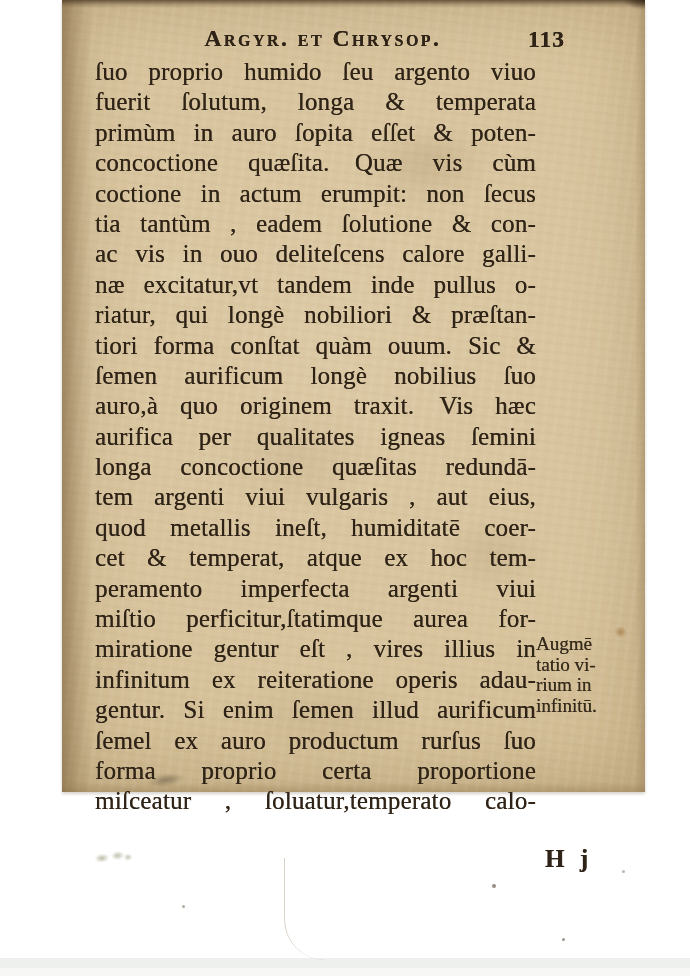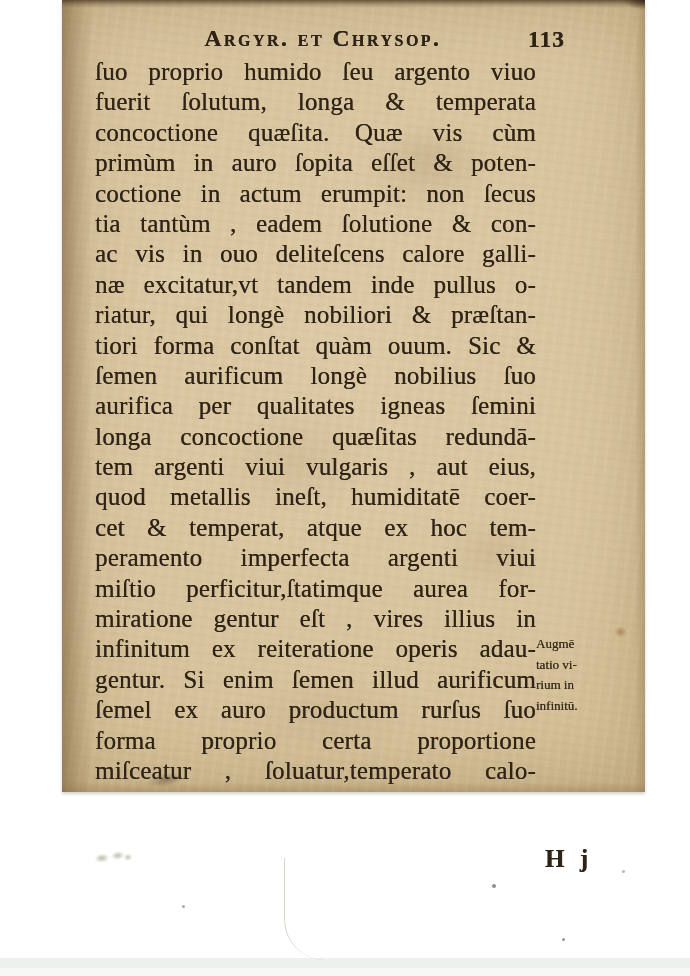--- a/index.html
+++ b/index.html
@@ -86,21 +86,21 @@
     text-align: justify;
     text-align-last: justify;
     white-space: nowrap;
     letter-spacing: 0.2px;
     text-shadow: 0.3px 0.3px 0.4px rgba(46,35,22,0.8);
     overflow: visible;
   }
 
   .margin-note {
     position: absolute; left: 474px; top: 634px; width: 102px;
-    font-size: 13px;
+    font-size: 19px;
     line-height: 20.5px;
     color: var(--margin-ink, #352a1b);
     text-shadow: 0.2px 0.2px 0.3px rgba(53,42,27,0.8);
   }
 
   .signature {
     position: absolute; left: 33px; top: 845px; width: 441px;
     text-align: right;
     font-size: 25px;
     font-weight: bold;
@@ -168,29 +168,30 @@
     <div class="stain stain-speck4"></div>
 
     <div class="running-head">
       <span>Argyr. et Chrysop.</span>
       <span class="page-number">113</span>
     </div>
 
     <div class="text-block">
         <div class="text-line">ſuo proprio humido ſeu argento viuo</div>
         <div class="text-line">fuerit ſolutum, longa &amp; temperata</div>
+        <div class="text-line">primùm in auro ſopita eſſet &amp; poten-</div>
         <div class="text-line">concoctione quæſita. Quæ vis cùm</div>
-        <div class="text-line">primùm in auro ſopita eſſet &amp; poten-</div>
         <div class="text-line">coctione in actum erumpit: non ſecus</div>
         <div class="text-line">tia tantùm , eadem ſolutione &amp; con-</div>
         <div class="text-line">ac vis in ouo deliteſcens calore galli-</div>
         <div class="text-line">næ excitatur,vt tandem inde pullus o-</div>
         <div class="text-line">riatur, qui longè nobiliori &amp; præſtan-</div>
         <div class="text-line">tiori forma conſtat quàm ouum. Sic &amp;</div>
         <div class="text-line">ſemen aurificum longè nobilius ſuo</div>
+        <div class="text-line">auro,à quo originem traxit. Vis hæc</div>
         <div class="text-line">aurifica per qualitates igneas ſemini</div>
         <div class="text-line">longa concoctione quæſitas redundā-</div>
         <div class="text-line">tem argenti viui vulgaris , aut eius,</div>
         <div class="text-line">quod metallis ineſt, humiditatē coer-</div>
         <div class="text-line">cet &amp; temperat, atque ex hoc tem-</div>
         <div class="text-line">peramento imperfecta argenti viui</div>
         <div class="text-line">miſtio perficitur,ſtatimque aurea for-</div>
         <div class="text-line">miratione gentur eſt , vires illius in</div>
         <div class="text-line">infinitum ex reiteratione operis adau-</div>
         <div class="text-line">gentur. Si enim ſemen illud aurificum</div>

